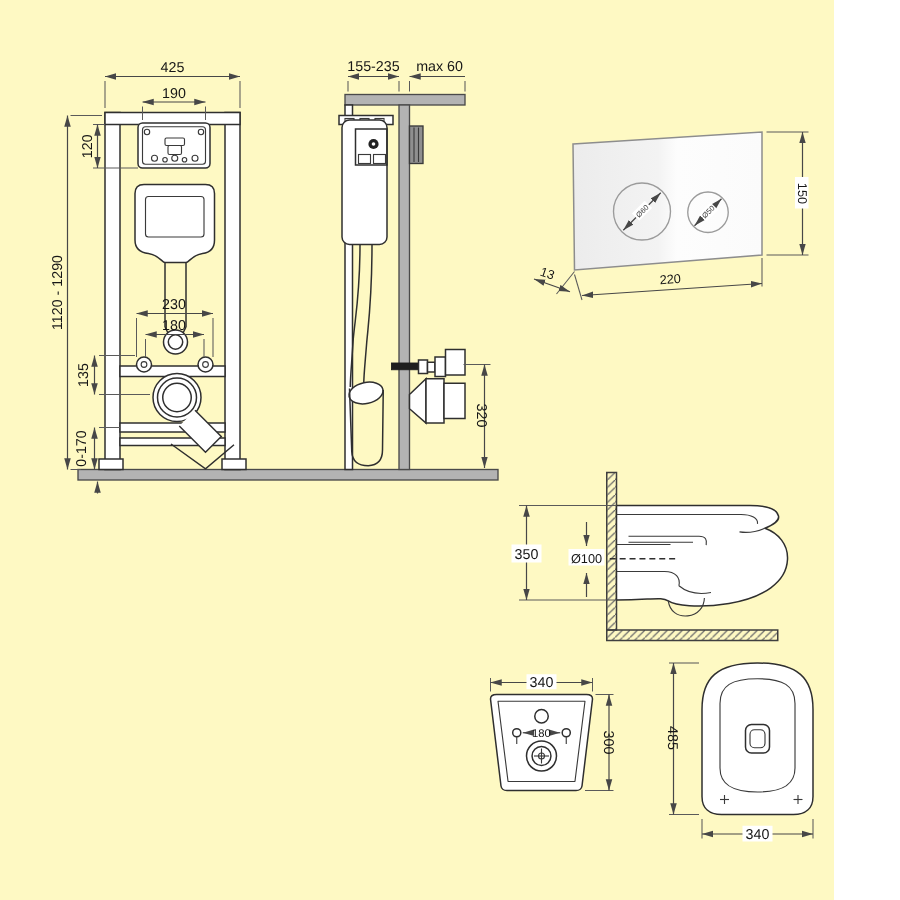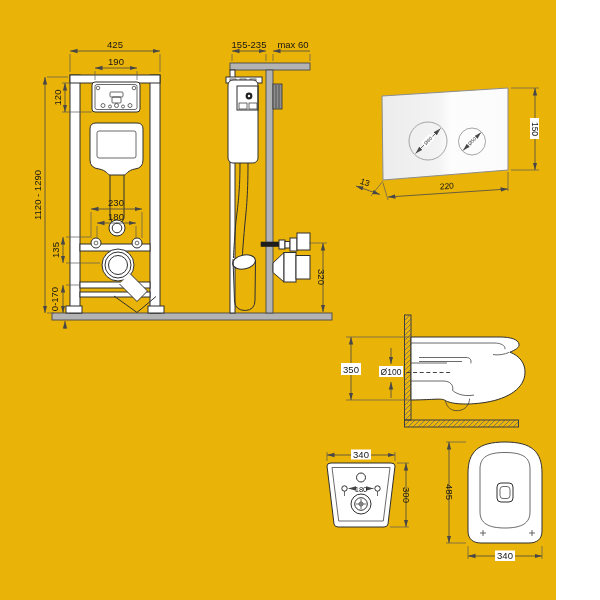--- a/index.html
+++ b/index.html
@@ -1,16 +1,16 @@
 <!DOCTYPE html>
 <html><head>
 <meta charset="utf-8">
 <style>
   html,body{margin:0;padding:0;background:#fff;}
-  #stage{position:relative;width:556px;height:600px;background:#eab308;font-family:"Liberation Sans",sans-serif;}
+  #stage{position:relative;width:556px;height:600px;background:#fef9c3;font-family:"Liberation Sans",sans-serif;}
   svg{display:block;}
   .geo{stroke:#2f2f2f;stroke-width:1;fill:#ffffff;}
   .geon{stroke:#2f2f2f;stroke-width:1;fill:none;}
   .geothin{stroke:#3a3a3a;stroke-width:.75;fill:none;}
   .dim{stroke:#474747;stroke-width:.8;fill:none;}
   .ext{stroke:#5a5a5a;stroke-width:.7;fill:none;}
   .dash{stroke:#2f2f2f;stroke-width:.9;fill:none;stroke-dasharray:4 2.6;}
   .gray{fill:#b3b3b3;stroke:#4a4a4a;stroke-width:.9;}
   .darkfill{fill:#1e1e1e;stroke:#1e1e1e;stroke-width:.6;}
   .block{fill:#8f8f8f;stroke:#3a3a3a;stroke-width:.9;}

